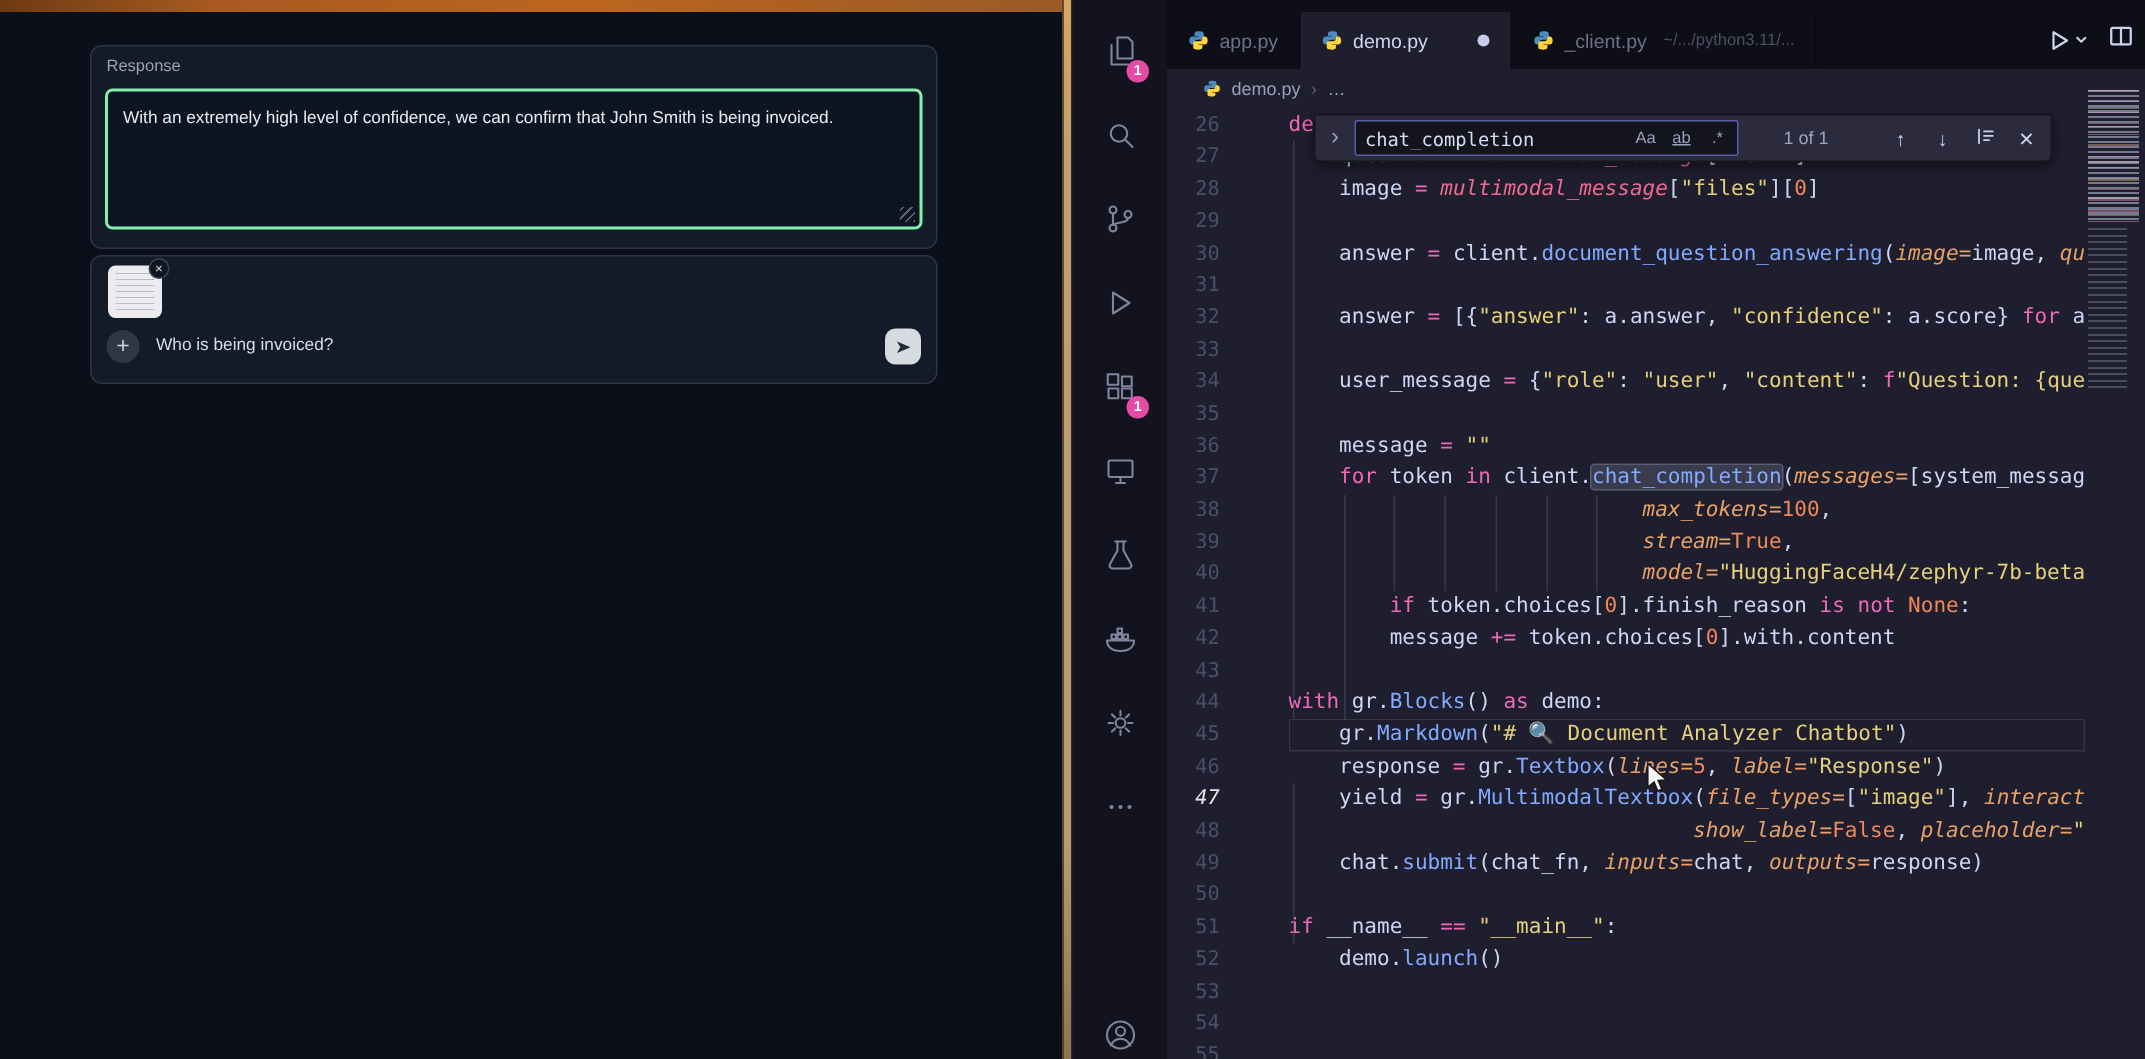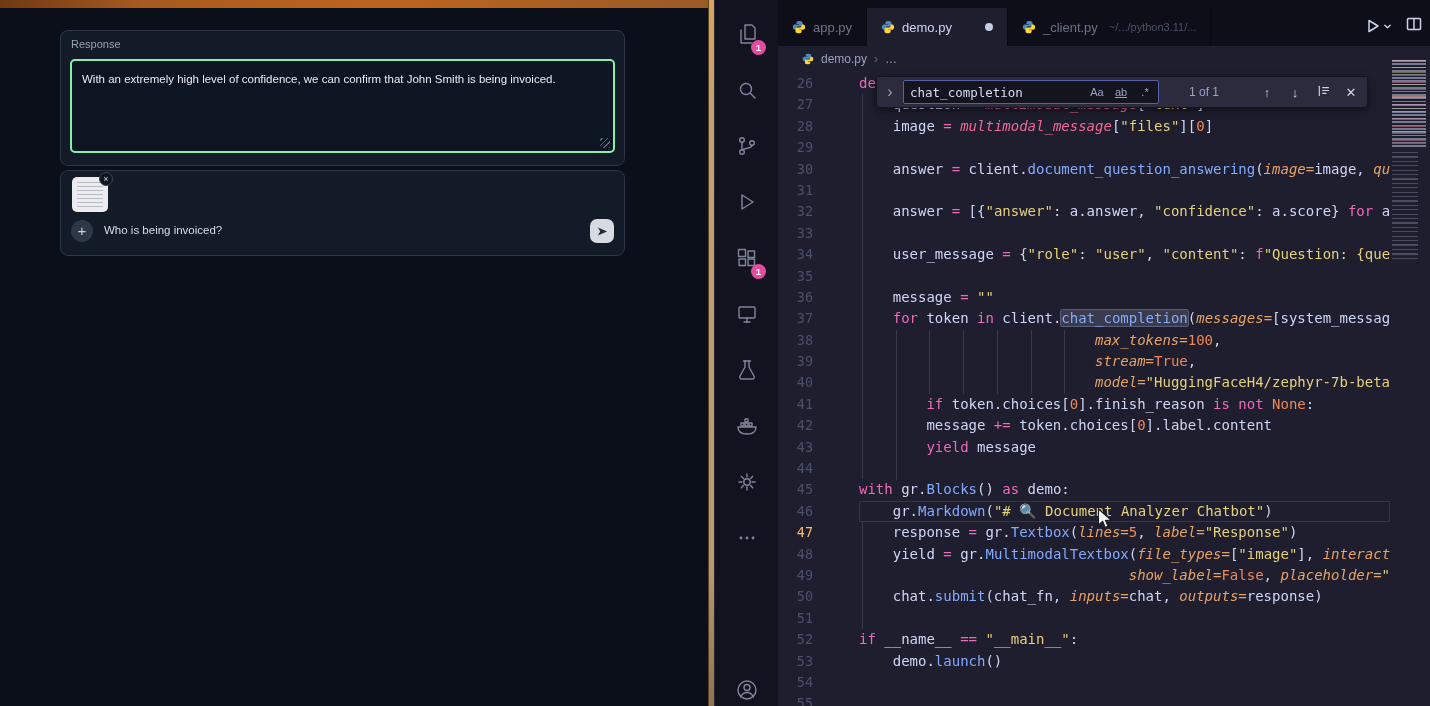--- a/index.html
+++ b/index.html
@@ -64,21 +64,21 @@
   
   #breadcrumb{position:absolute;left:63px;top:46px;right:0;height:26px;background:#1e1e2e;
     display:flex;align-items:center;gap:7px;padding-left:24px;font-size:12px;color:#9aa0b8;cursor:pointer;}
   .bc-sep{color:#5c6078;}
 
   
   #editor{position:absolute;left:63px;top:72px;right:0;bottom:0;background:#1e1e2e;overflow:hidden;}
   #gutter{position:absolute;left:0;top:1px;width:69px;}
   #gutter .ln{height:21.4px;line-height:21.4px;text-align:center;padding-right:15px;
     font:13.5px/21.4px "DejaVu Sans Mono",monospace;color:#4b5069;}
-  #gutter .ln.cur{color:#fdba74;}
+  #gutter .ln.cur{color:#e5e5e5;font-style:italic;}
   #codearea{position:absolute;left:69px;top:1px;right:40px;padding-left:12px;box-sizing:border-box;}
   .code-line{height:21.4px;white-space:pre;overflow:hidden;
     font:14px/21.4px "DejaVu Sans Mono",monospace;color:var(--tk-fg,#cdd6f4);}
   .code-line.current{box-shadow:inset 0 0 0 1px #34344e;}
   .tk-t{color:var(--tk-fg,#cdd6f4);}
   .tk-kw{color:var(--tk-kw,#ef6ab8);}
   .tk-fn{color:var(--tk-fn,#82aaff);}
   .tk-str{color:var(--tk-str,#e5d07b);}
   .tk-num{color:var(--tk-num,#f0885a);}
   .tk-param{color:var(--tk-param,#e8a265);font-style:italic;}
@@ -329,22 +329,21 @@
           <div class="code-line"><span class="tk-t">    answer </span><span class="tk-kw">=</span><span class="tk-t"> [{</span><span class="tk-str">"answer"</span><span class="tk-t">: a.answer, </span><span class="tk-str">"confidence"</span><span class="tk-t">: a.score} </span><span class="tk-kw">for</span><span class="tk-t"> a </span></div>
           <div class="code-line"></div>
           <div class="code-line"><span class="tk-t">    user_message </span><span class="tk-kw">=</span><span class="tk-t"> {</span><span class="tk-str">"role"</span><span class="tk-t">: </span><span class="tk-str">"user"</span><span class="tk-t">, </span><span class="tk-str">"content"</span><span class="tk-t">: </span><span class="tk-kw">f</span><span class="tk-str">"Question: {question}, answer: {answer}"</span></div>
           <div class="code-line"></div>
           <div class="code-line"><span class="tk-t">    message </span><span class="tk-kw">=</span><span class="tk-t"> </span><span class="tk-str">""</span></div>
           <div class="code-line"><span class="tk-t">    </span><span class="tk-kw">for</span><span class="tk-t"> token </span><span class="tk-kw">in</span><span class="tk-t"> client.</span><span class="tk-fn tk-hl">chat_completion</span><span class="tk-t">(</span><span class="tk-param">messages=</span><span class="tk-t">[system_message, user_message],</span></div>
           <div class="code-line"><span class="tk-t">                            </span><span class="tk-param">max_tokens=</span><span class="tk-num">100</span><span class="tk-t">,</span></div>
           <div class="code-line"><span class="tk-t">                            </span><span class="tk-param">stream=</span><span class="tk-num">True</span><span class="tk-t">,</span></div>
           <div class="code-line"><span class="tk-t">                            </span><span class="tk-param">model=</span><span class="tk-str">"HuggingFaceH4/zephyr-7b-beta"</span></div>
           <div class="code-line"><span class="tk-t">        </span><span class="tk-kw">if</span><span class="tk-t"> token.choices[</span><span class="tk-num">0</span><span class="tk-t">].finish_reason </span><span class="tk-kw">is</span><span class="tk-t"> </span><span class="tk-kw">not</span><span class="tk-t"> </span><span class="tk-num">None</span><span class="tk-t">:</span></div>
-          <div class="code-line"><span class="tk-t">        message </span><span class="tk-kw">+=</span><span class="tk-t"> token.choices[</span><span class="tk-num">0</span><span class="tk-t">].label.content</span></div>
-          <div class="code-line"><span class="tk-t">        </span><span class="tk-kw">yield</span><span class="tk-t"> message</span></div>
+          <div class="code-line"><span class="tk-t">        message </span><span class="tk-kw">+=</span><span class="tk-t"> token.choices[</span><span class="tk-num">0</span><span class="tk-t">].with.content</span></div>
           <div class="code-line"></div>
           <div class="code-line"><span class="tk-kw">with</span><span class="tk-t"> gr.</span><span class="tk-fn">Blocks</span><span class="tk-t">() </span><span class="tk-kw">as</span><span class="tk-t"> demo:</span></div>
           <div class="code-line current"><span class="tk-t">    gr.</span><span class="tk-fn">Markdown</span><span class="tk-t">(</span><span class="tk-str">"# 🔍 Document Analyzer Chatbot"</span><span class="tk-t">)</span></div>
           <div class="code-line"><span class="tk-t">    response </span><span class="tk-kw">=</span><span class="tk-t"> gr.</span><span class="tk-fn">Textbox</span><span class="tk-t">(</span><span class="tk-param">lines=</span><span class="tk-num">5</span><span class="tk-t">, </span><span class="tk-param">label=</span><span class="tk-str">"Response"</span><span class="tk-t">)</span></div>
           <div class="code-line"><span class="tk-t">    yield </span><span class="tk-kw">=</span><span class="tk-t"> gr.</span><span class="tk-fn">MultimodalTextbox</span><span class="tk-t">(</span><span class="tk-param">file_types=</span><span class="tk-t">[</span><span class="tk-str">"image"</span><span class="tk-t">], </span><span class="tk-param">interactive=</span></div>
           <div class="code-line"><span class="tk-t">                                </span><span class="tk-param">show_label=</span><span class="tk-num">False</span><span class="tk-t">, </span><span class="tk-param">placeholder=</span><span class="tk-str">"Upload a document and ask a question"</span></div>
           <div class="code-line"><span class="tk-t">    chat.</span><span class="tk-fn">submit</span><span class="tk-t">(chat_fn, </span><span class="tk-param">inputs=</span><span class="tk-t">chat, </span><span class="tk-param">outputs=</span><span class="tk-t">response)</span></div>
           <div class="code-line"></div>
           <div class="code-line"><span class="tk-kw">if</span><span class="tk-t"> __name__ </span><span class="tk-kw">==</span><span class="tk-t"> </span><span class="tk-str">"__main__"</span><span class="tk-t">:</span></div>
           <div class="code-line"><span class="tk-t">    demo.</span><span class="tk-fn">launch</span><span class="tk-t">()</span></div>

